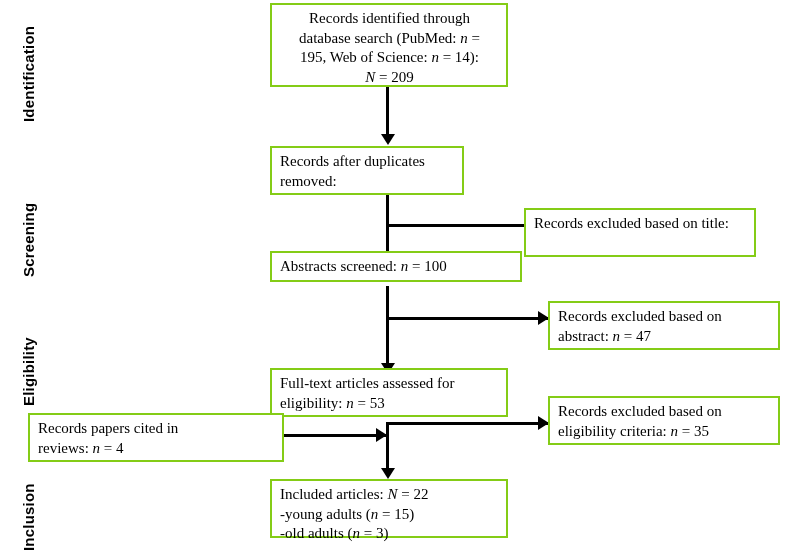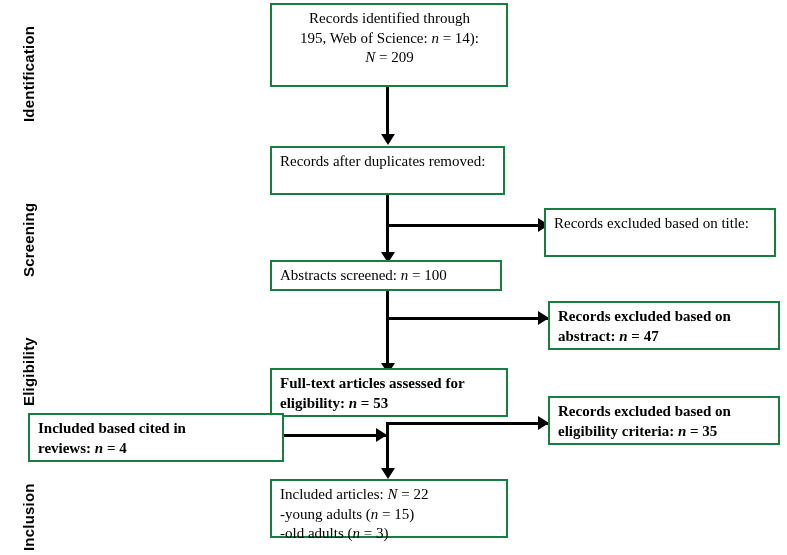--- a/index.html
+++ b/index.html
@@ -28,30 +28,30 @@
     white-space: nowrap;
     transform-origin: left top;
     transform: rotate(-90deg);
     color: #000000;
   }
 
   
   .box {
     position: absolute;
     box-sizing: border-box;
-    border: 2px solid #15803d;
+    border: 2px solid #84cc16;
     background: #ffffff;
     font-size: 15px;
     line-height: 1.30;
     padding: 4px 7px 4px 8px;
   }
   .box .ln { display: block; }
   .box.center { text-align: center; }
   .box.justify { text-align: justify; text-align-last: left; }
-  .box.justify .ln { text-align: justify; font-weight: bold; }
+  .box.justify .ln { text-align: justify; }
   .box.justify .ln.last { text-align: right; }
   i.v { font-style: italic; font-family: "Liberation Serif", "DejaVu Serif", serif; }
 
   
   .vline {
     position: absolute;
     background: #000000;
     width: 3px;
   }
   .hline {
@@ -103,53 +103,54 @@
   <div class="vline" style="left:386px; top:422px; height:53px;"></div>
   <div class="arrow-down" style="left:381px; top:468px;"></div>
   <div class="hline" style="left:388px; top:422px; width:162px;"></div>
   <div class="arrow-right" style="left:538px; top:416px;"></div>
 
   <div class="hline" style="left:284px; top:434px; width:104px;"></div>
   <div class="arrow-right" style="left:376px; top:428px;"></div>
 
   <div class="box center" style="left:270px; top:3px; width:238px; height:84px;">
     <span class="ln">Records identified through</span>
+    <span class="ln">database search (PubMed: <i class="v">n</i> =</span>
     <span class="ln">195, Web of Science: <i class="v">n</i> = 14):</span>
     <span class="ln"><i class="v">N</i> = 209</span>
   </div>
 
-  <div class="box" style="left:270px; top:146px; width:235px; height:49px;">
+  <div class="box" style="left:270px; top:146px; width:194px; height:49px;">
     <span class="ln">Records after duplicates removed:</span>
   </div>
 
-  <div class="box" style="left:544px; top:208px; width:232px; height:49px;">
+  <div class="box" style="left:524px; top:208px; width:232px; height:49px;">
     <span class="ln">Records excluded based on title:</span>
   </div>
 
-  <div class="box" style="left:270px; top:260px; width:232px; height:31px;">
+  <div class="box" style="left:270px; top:251px; width:252px; height:31px;">
     <span class="ln">Abstracts screened: <i class="v">n</i> = 100</span>
   </div>
 
   <div class="box justify" style="left:548px; top:301px; width:232px; height:49px;">
     <span class="ln">Records excluded based on</span>
     <span class="ln last">abstract: <i class="v">n</i> = 47</span>
   </div>
 
   <div class="box justify" style="left:270px; top:368px; width:238px; height:49px;padding-left:8px;">
     <span class="ln">Full-text articles assessed for</span>
     <span class="ln last">eligibility: <i class="v">n</i> = 53</span>
   </div>
 
   <div class="box justify" style="left:548px; top:396px; width:232px; height:49px;">
     <span class="ln">Records excluded based on</span>
     <span class="ln last">eligibility criteria: <i class="v">n</i> = 35</span>
   </div>
 
   <div class="box justify" style="left:28px; top:413px; width:256px; height:49px;">
-    <span class="ln">Included based cited in</span>
+    <span class="ln">Records papers cited in</span>
     <span class="ln last">reviews: <i class="v">n</i> = 4</span>
   </div>
 
   <div class="box" style="left:270px; top:479px; width:238px; height:59px;">
     <span class="ln">Included articles: <i class="v">N</i> = 22</span>
     <span class="ln">-young adults (<i class="v">n</i> = 15)</span>
     <span class="ln">-old adults (<i class="v">n</i> = 3)</span>
   </div>
 
 </div>

